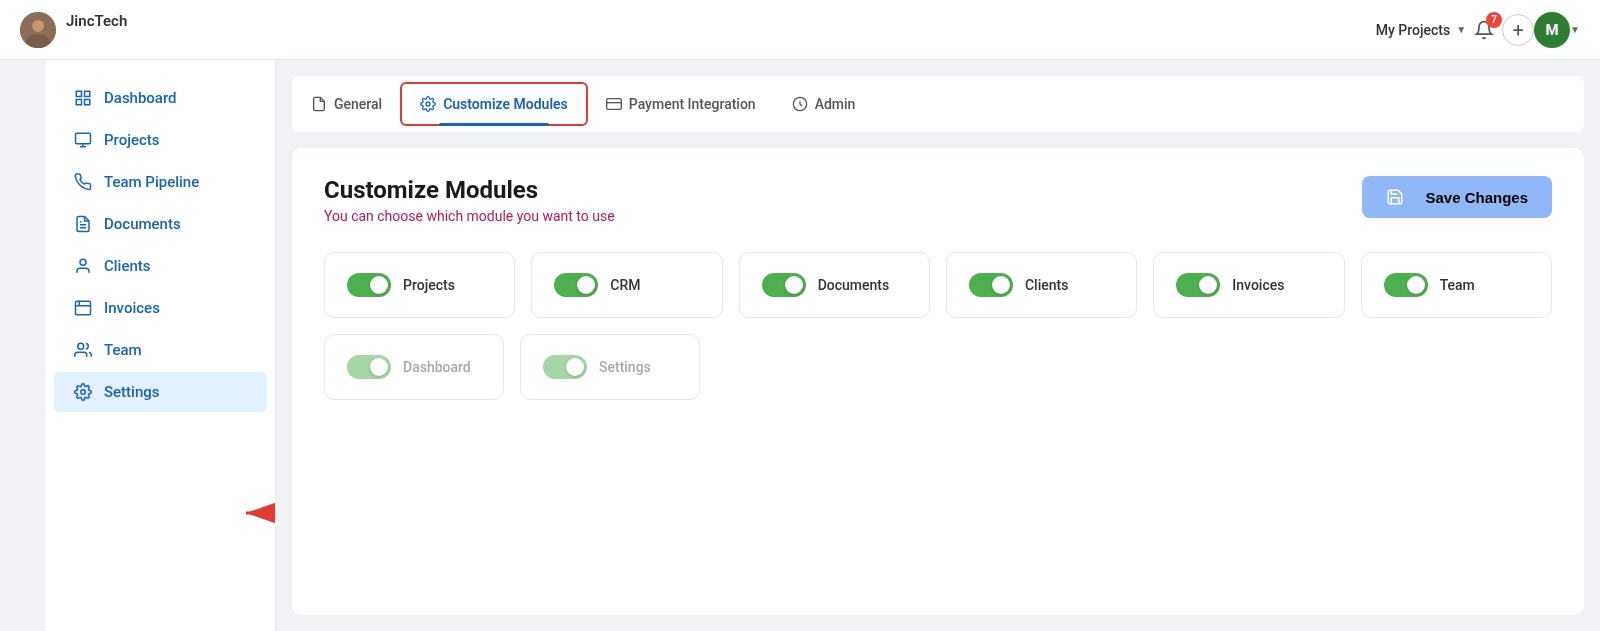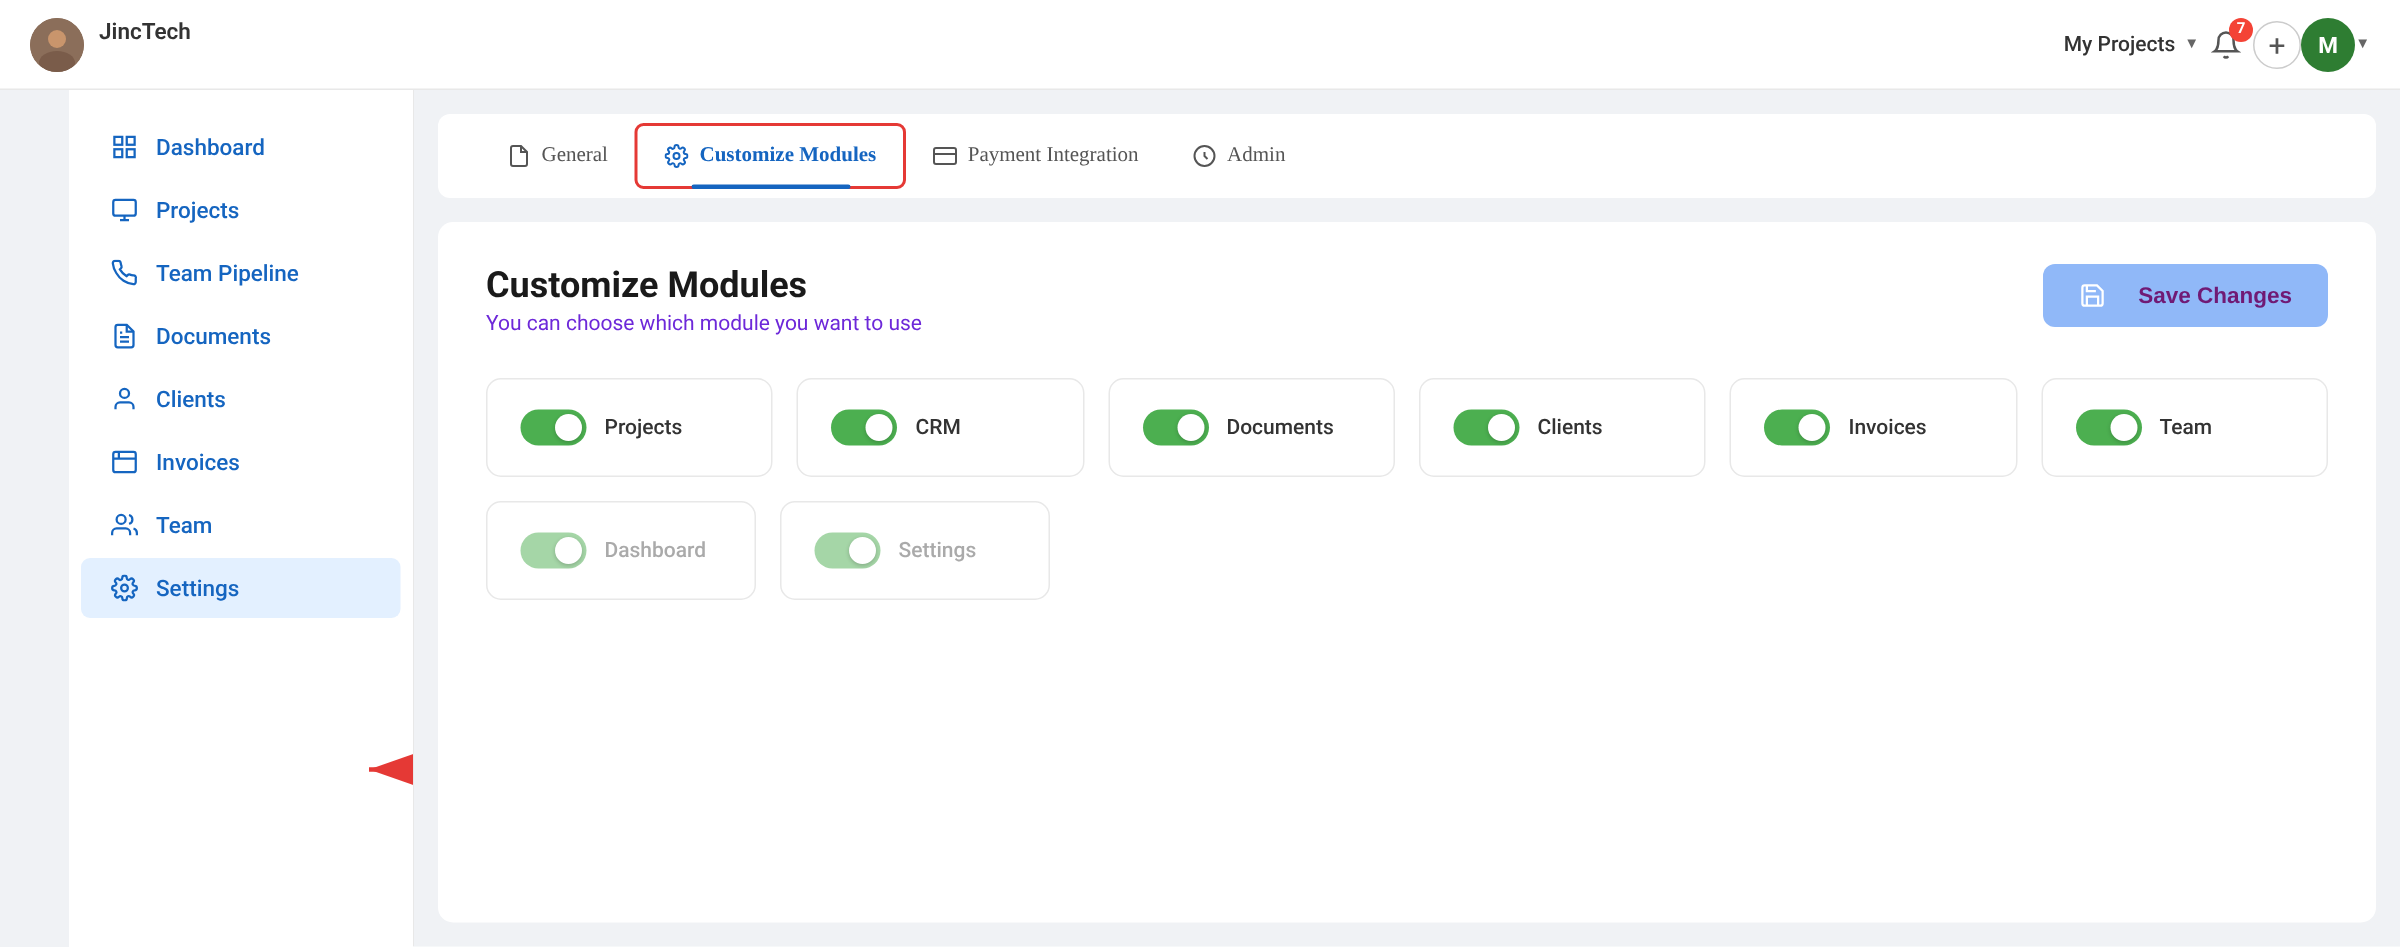--- a/index.html
+++ b/index.html
@@ -143,25 +143,24 @@
       background: #f0f2f5;
       padding: 16px;
     }
 
     
     .tabs-bar {
       background: #fff;
       display: flex;
       align-items: center;
       border-radius: 8px;
-      padding: 0 28px;
+      padding: 0 1px;
       margin-bottom: 16px;
       height: 56px;
       flex-shrink: 0;
-      font-family: Liberation Serif, serif;
     }
     .tab-item {
       display: flex;
       align-items: center;
       gap: 7px;
       padding: 0 18px;
       height: 100%;
       cursor: pointer;
       font-size: 14px;
       color: #555;
@@ -204,25 +203,25 @@
       margin-bottom: 28px;
     }
     .page-title {
       font-size: 24px;
       font-weight: 700;
       color: #1a1a1a;
       margin-bottom: 4px;
     }
     .page-subtitle {
       font-size: 14px;
-      color: #6d28d9;
+      color: #be185d;
     }
     .save-btn {
       background: #90b8f8;
-      color: #701a75;
+      color: #000000;
       border: none;
       border-radius: 8px;
       padding: 12px 24px;
       font-size: 15px;
       font-weight: 600;
       cursor: pointer;
       display: flex;
       align-items: center;
       gap: 21px;
       white-space: nowrap;

